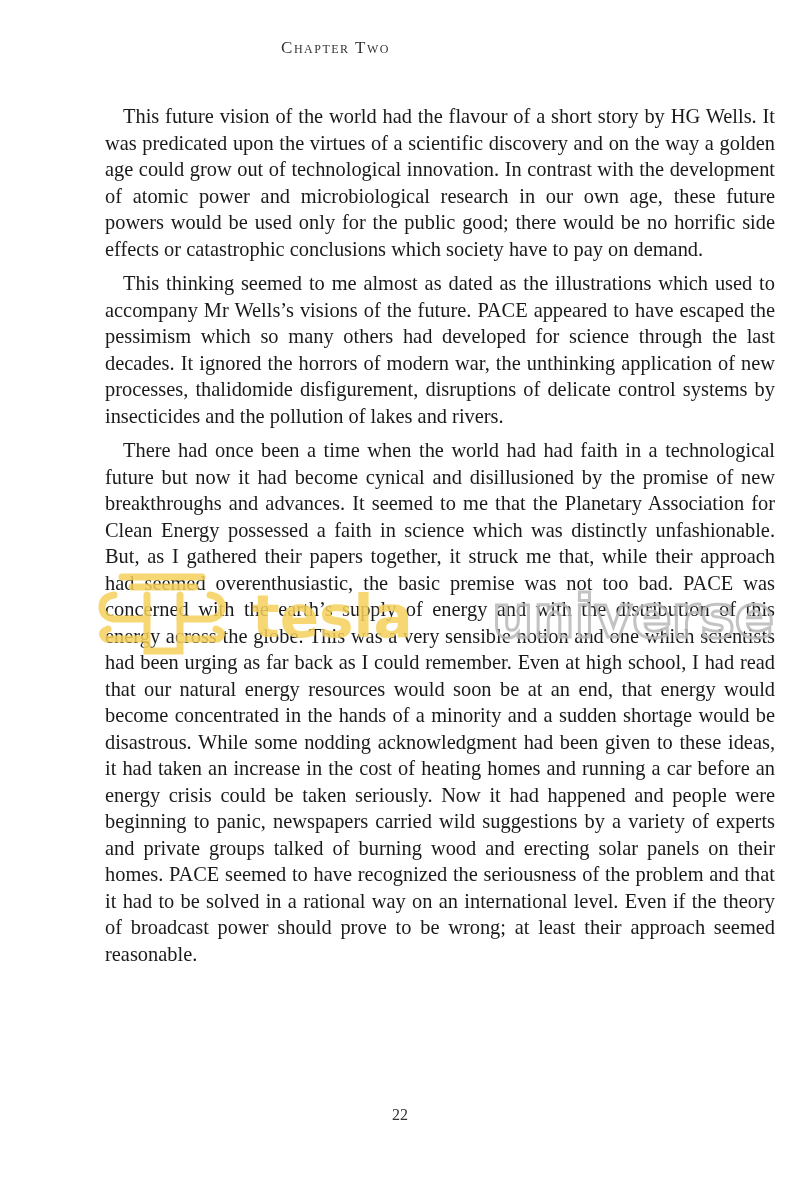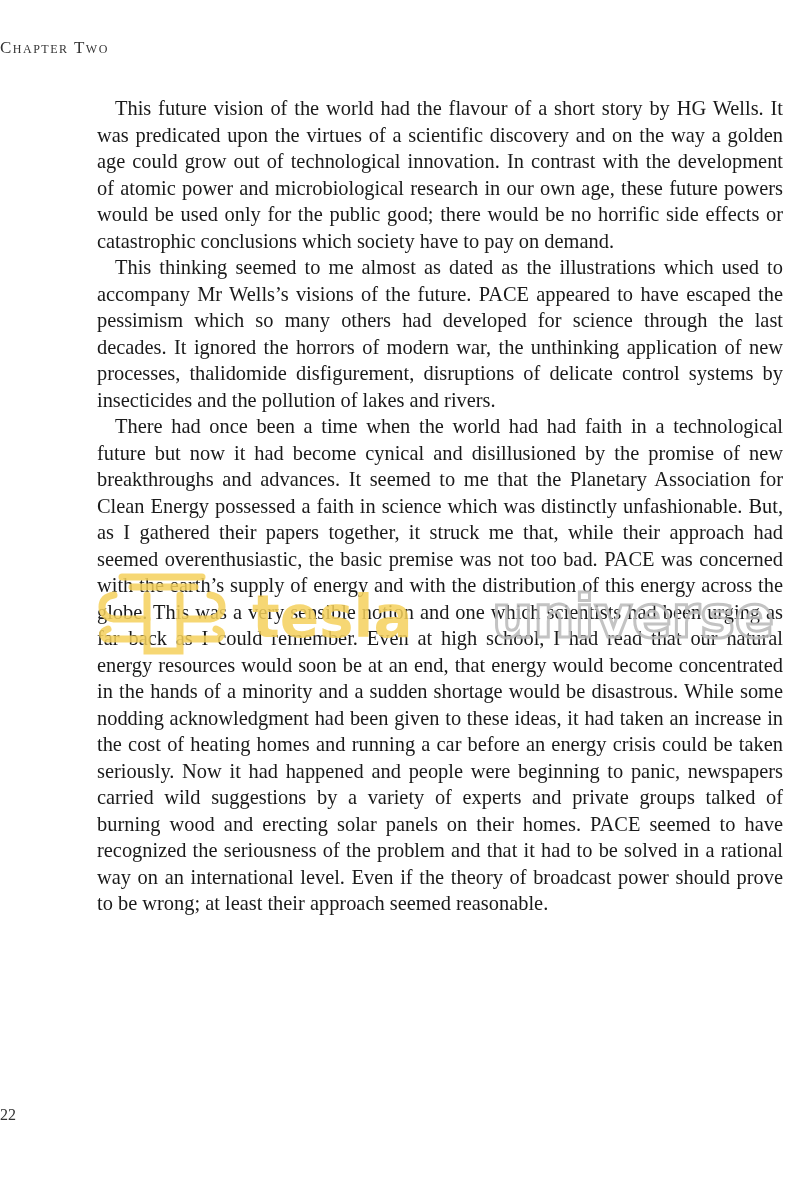--- a/index.html
+++ b/index.html
@@ -1,30 +1,30 @@
 <!DOCTYPE html>
 <html><head>
 <meta charset="utf-8">
 <style>
   html, body { margin: 0; padding: 0; }
   body {
     width: 800px; height: 1185px; background: #ffffff; position: relative; overflow: hidden;
     font-family: "Liberation Serif", "DejaVu Serif", serif; color: #1a1a1a;
   }
   .running-head {
-    position: absolute; top: 38px; left: 0; width: 671px; text-align: left;
+    position: absolute; top: 38px; left: 0; width: 671px; text-align: center;
     font-size: 17px; letter-spacing: 1.5px; color: #333; font-variant: small-caps;
   }
   .text-block {
     position: absolute; top: 95px; left: 97px; width: 686px;
     font-size: 20.4px; line-height: 26.5px; text-align: justify; hyphens: manual;
   }
-  .text-block p { margin: 0; text-indent: 18px; }
+  .text-block p { margin: 8px; text-indent: 18px; }
   .page-number {
-    position: absolute; top: 1106px; left: 0; width: 800px; text-align: left;
+    position: absolute; top: 1106px; left: 0; width: 800px; text-align: center;
     font-size: 16px; color: #333;
   }
   .watermark {
     position: absolute; left: 92px; top: 567px; width: 690px; height: 90px;
     pointer-events: none; opacity: 0.85;
   }
 </style>
 </head>
 <body>
 

